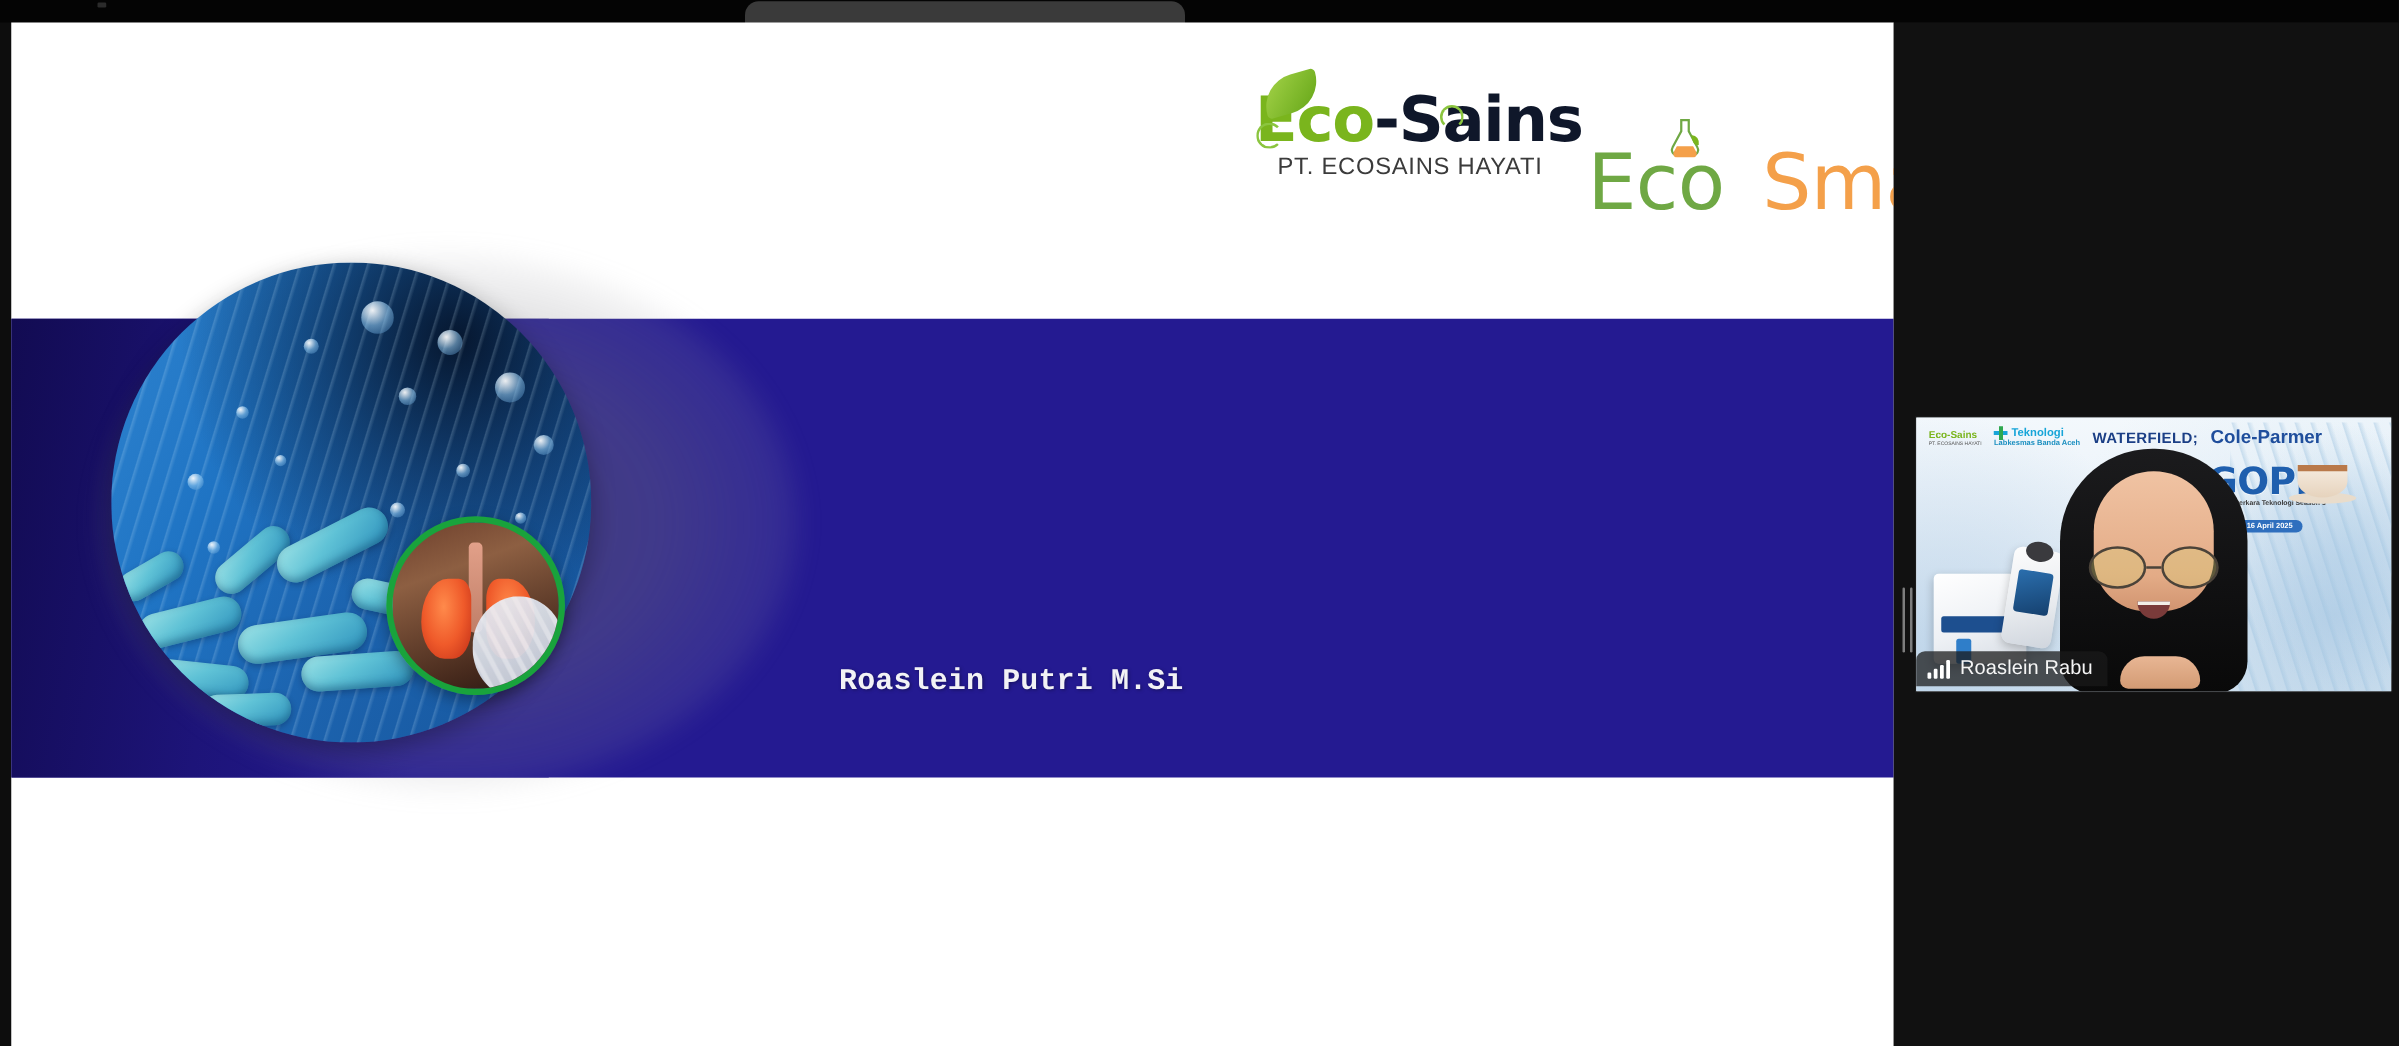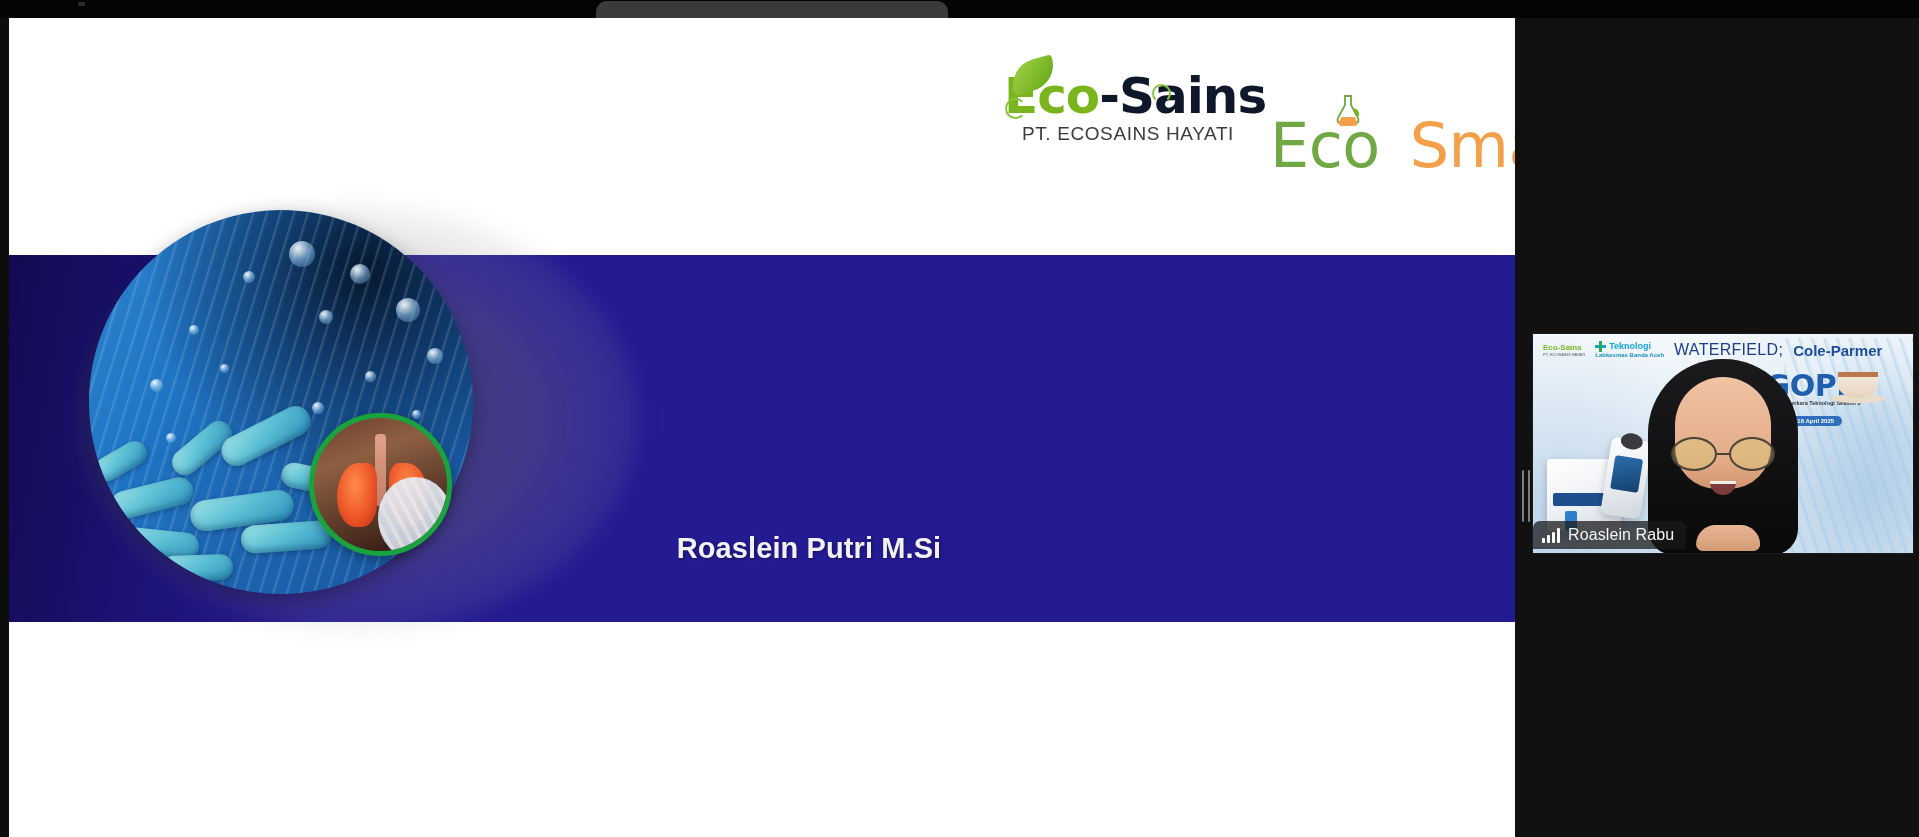--- a/index.html
+++ b/index.html
@@ -159,23 +159,23 @@
     line-height: 1.18;
     letter-spacing: -0.5px;
     text-shadow: 1px 1px 3px rgba(0,0,0,.35);
   }
   .slide-presenter {
     position: absolute;
     left: 380px; top: 514px;
     width: 840px;
     text-align: center;
     color: #f2f2f5;
-    font-family: Liberation Sans, sans-serif;
+    font-family: Liberation Mono, monospace;
     font-weight: 700;
-    font-size: 29px;
+    font-size: 24px;
     letter-spacing: 0.1px;
     text-shadow: 1px 1px 3px rgba(0,0,0,.35);
   }
 
   
   .circle-shadow {
     position: absolute;
     left: 70px; top: 185px;
     width: 560px; height: 430px;
     border-radius: 50%;
@@ -323,21 +323,21 @@
     display: flex;
     align-items: center;
     gap: 10px;
     font-size: 7px;
     white-space: nowrap;
   }
   .v-logo-eco   { color: #7ab51d; font-weight: 700; font-size: 8px; }
   .v-logo-eco small { display:block; color:#555; font-size:4px; font-weight:400; }
   .v-logo-kem   { color: #17a5d8; font-weight: 700; font-size: 9px; line-height: 1.05; }
   .v-logo-kem small { display:block; font-size: 6px; color:#1b8fc0; font-weight: 600; }
-  .v-logo-wat   { color: #1b3f86; font-weight: 400; font-size: 16px; letter-spacing: .3px; }
+  .v-logo-wat   { color: #1b3f86; font-weight: 700; font-size: 12px; letter-spacing: .3px; }
   .v-logo-cole  { color: #1f4e9c; font-weight: 700; font-size: 15px; }
   .kem-cross {
     display: inline-block;
     width: 11px; height: 11px;
     background:
       linear-gradient(90deg, transparent 36%, #2ea84f 36%, #2ea84f 64%, transparent 64%),
       linear-gradient(0deg, transparent 36%, #17a5d8 36%, #17a5d8 64%, transparent 64%);
     vertical-align: middle;
     margin-right: 3px;
   }

